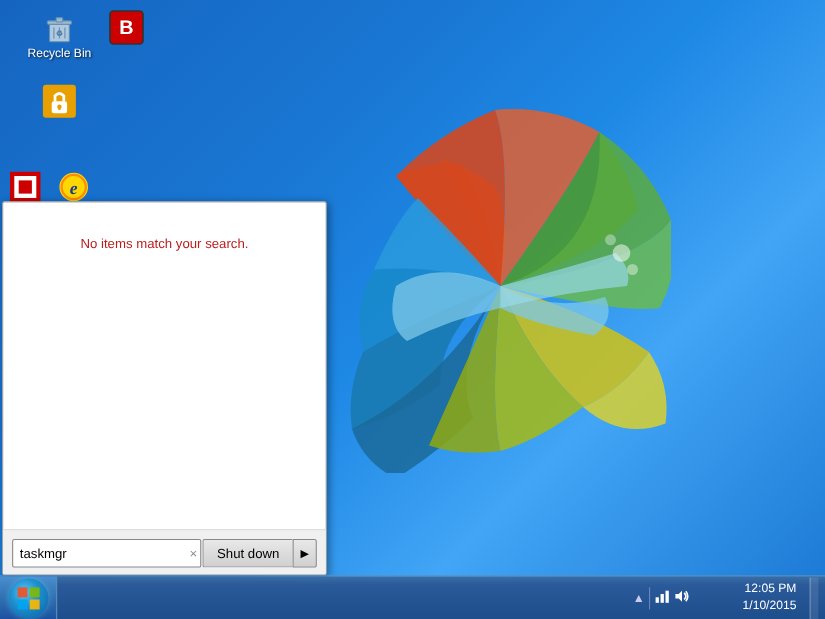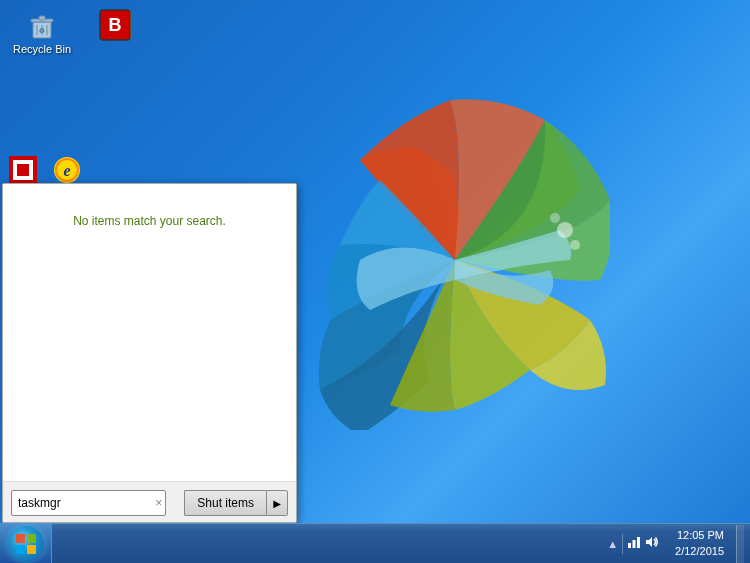--- a/index.html
+++ b/index.html
@@ -80,33 +80,33 @@
     .start-menu-content {
       flex: 1;
       display: flex;
       flex-direction: column;
       align-items: center;
       justify-content: flex-start;
       padding-top: 20px;
     }
 
     .no-items-text {
-      color: #4d7c0f;
+      color: #b91c1c;
       font-size: 12px;
       text-align: center;
       margin-top: 10px;
     }
 
     .start-menu-bottom {
       padding: 8px 8px 6px 8px;
       border-top: 1px solid #ddd;
       background: #f0f0f0;
       display: flex;
       align-items: center;
-      gap: 18px;
+      gap: 1px;
     }
 
     .search-input-wrap {
       flex: 1;
       position: relative;
       display: flex;
       align-items: center;
     }
 
     .search-input {
@@ -226,38 +226,40 @@
 
     .clock {
       display: flex;
       flex-direction: column;
       align-items: flex-end;
       color: white;
       font-size: 11px;
       line-height: 1.4;
       padding: 0 6px;
       cursor: pointer;
+      margin-left: 32px;
     }
 
     .show-desktop-btn {
       width: 8px;
       height: 38px;
       background: rgba(255,255,255,0.1);
       border-left: 1px solid rgba(255,255,255,0.3);
       cursor: pointer;
     }
 
     
     .icons-col1 {
       position: absolute;
-      left: 7px;
+      left: 19px;
       top: 5px;
       display: flex;
-      flex-direction: row;
+      flex-direction: column;
       gap: 4px;
+      align-items: flex-end;
     }
 
     .icons-col2 {
       position: absolute;
       left: 80px;
       top: 5px;
     }
 
     .icons-row3 {
       position: absolute;
@@ -389,21 +391,21 @@
   <div class="start-menu">
     <div class="start-menu-content">
       <span class="no-items-text">No items match your search.</span>
     </div>
     <div class="start-menu-bottom">
       <div class="search-input-wrap">
         <input type="text" class="search-input" value="taskmgr" style="">
         <span class="search-clear">×</span>
       </div>
       <div class="shutdown-btn">
-        <button class="shutdown-main">Shut items</button>
+        <button class="shutdown-main">Shut down</button>
         <button class="shutdown-arrow">▶</button>
       </div>
     </div>
   </div>
 
   <div class="taskbar">
 
     <div class="start-btn">
       <div class="start-orb">
         <svg class="win-logo-small" viewBox="0 0 22 22" xmlns="http://www.w3.org/2000/svg">
@@ -438,21 +440,21 @@
           <svg width="14" height="14" viewBox="0 0 14 14">
             <polygon points="1,5 4,5 7,2 7,12 4,9 1,9" fill="white"></polygon>
             <path d="M9 4 Q12 7 9 10" fill="none" stroke="white" stroke-width="1.5"></path>
             <path d="M10.5 2.5 Q14 7 10.5 11.5" fill="none" stroke="white" stroke-width="1.5"></path>
           </svg>
         </span>
       </div>
 
       <div class="clock">
         <span>12:05 PM</span>
-        <span>2/12/2015</span>
+        <span>1/10/2015</span>
       </div>
 
       <div class="show-desktop-btn"></div>
     </div>
 
   </div>
 
 </div>
 
 </body></html>

